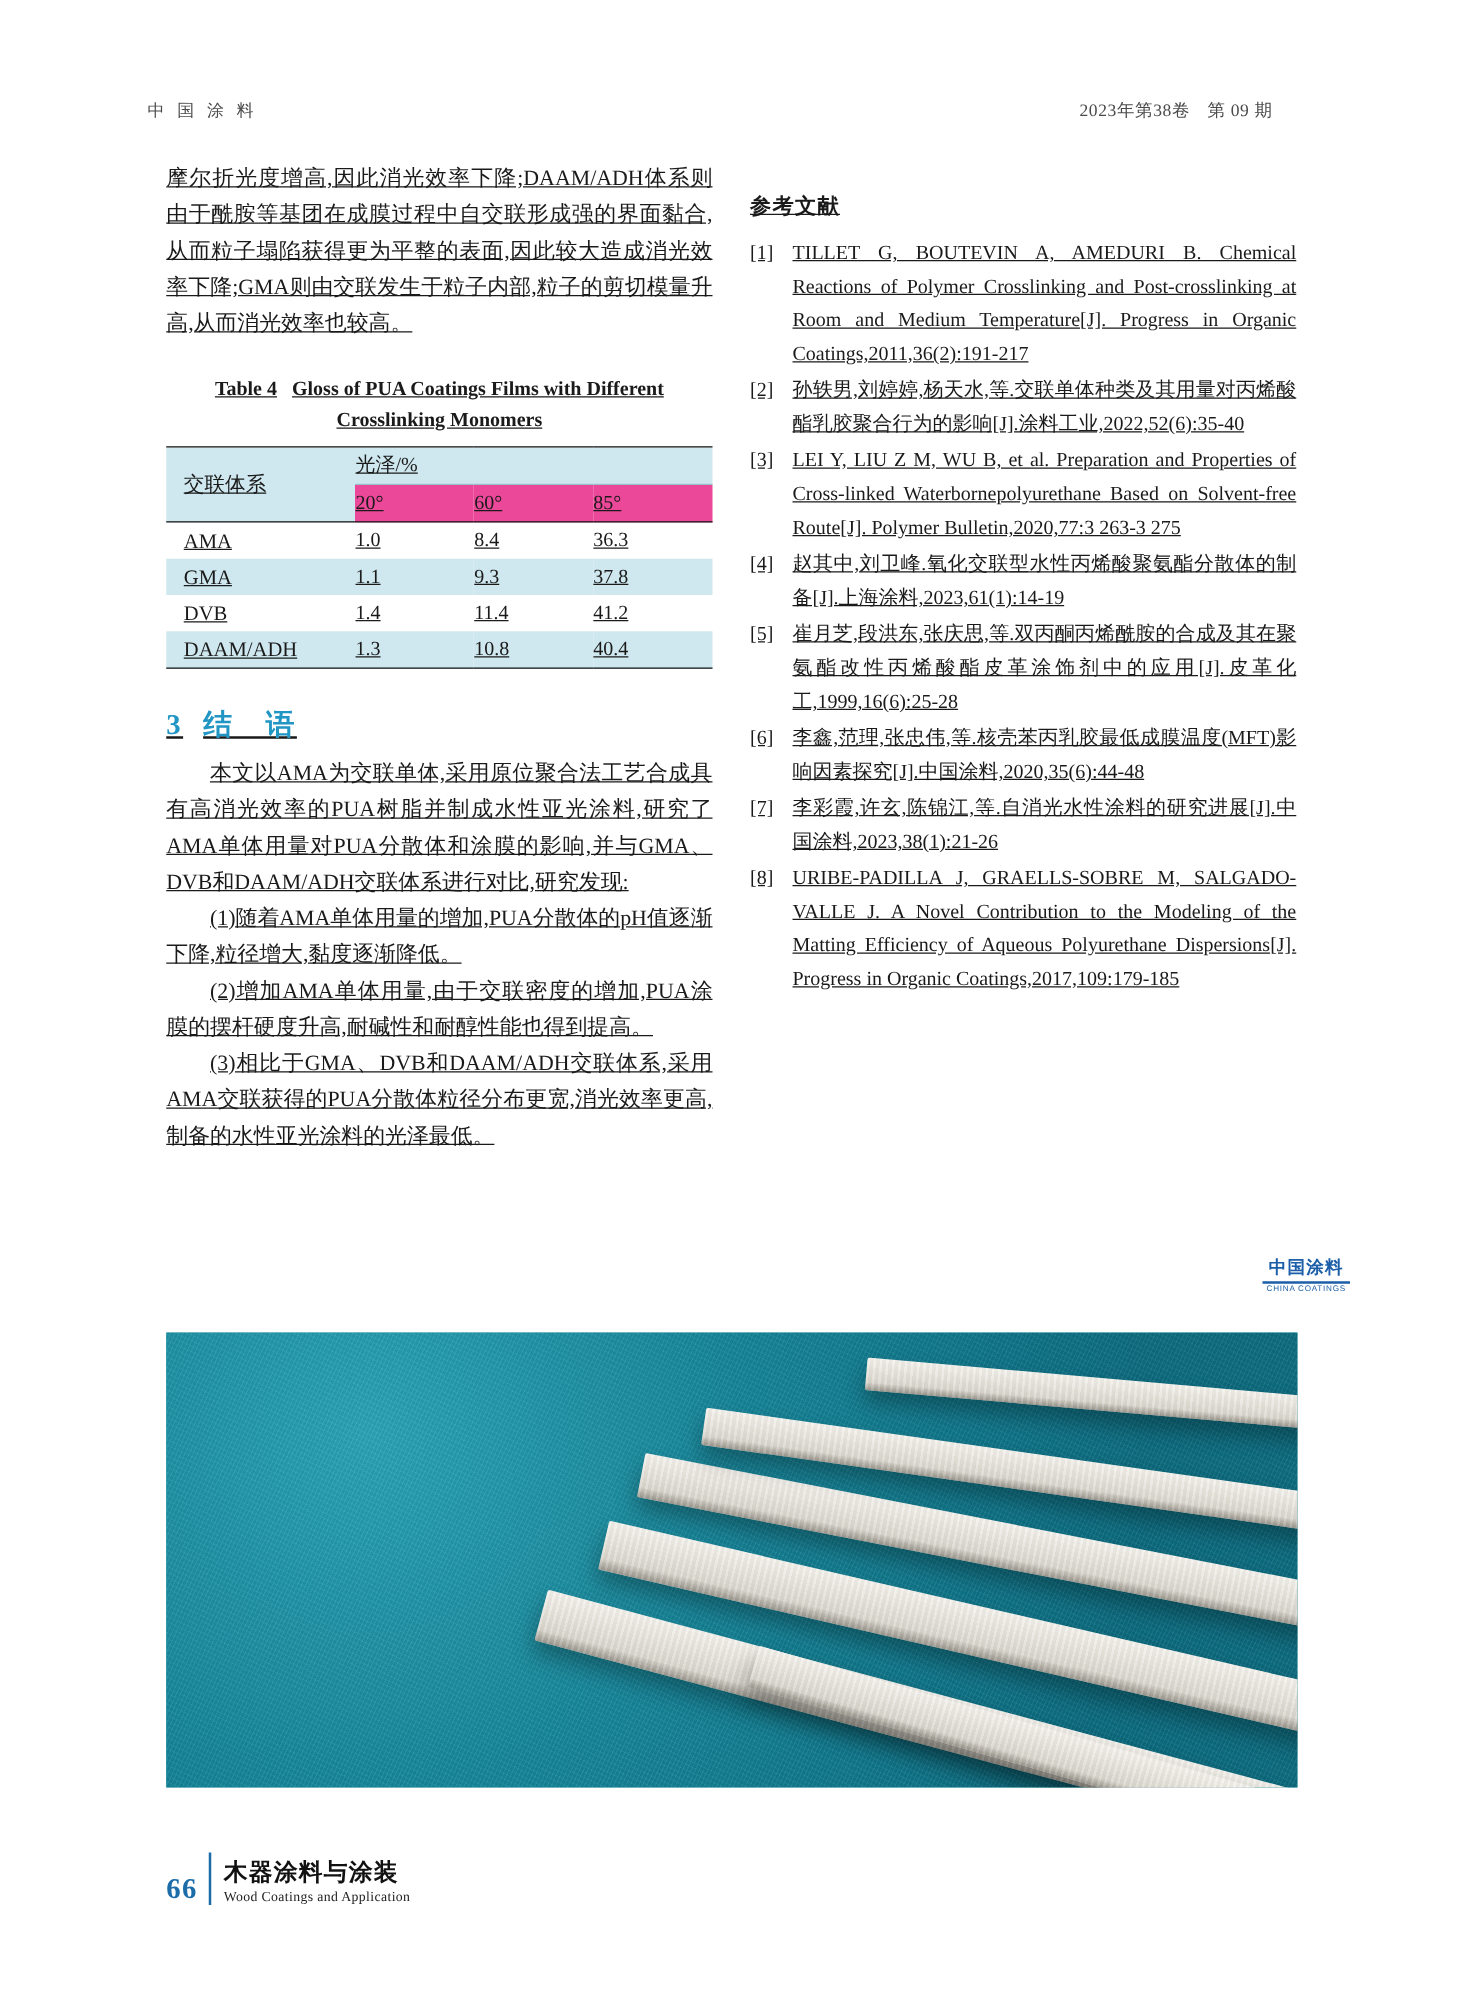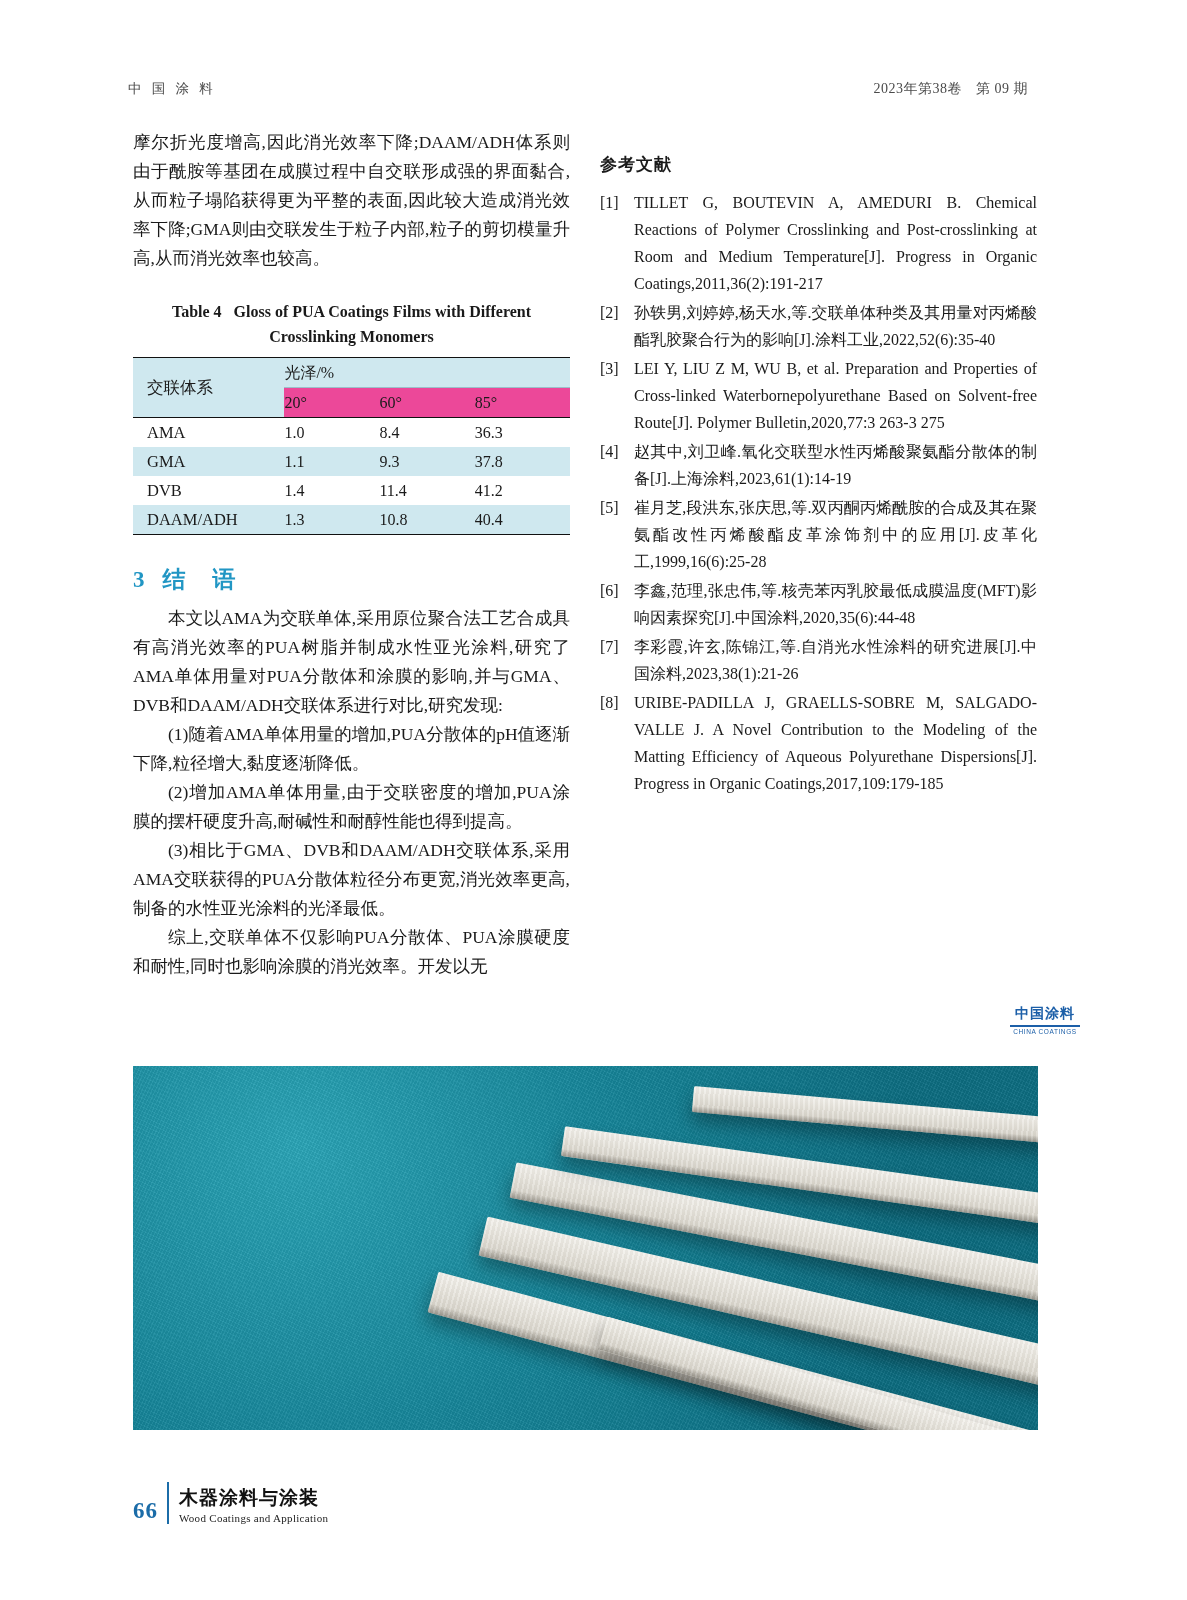--- a/index.html
+++ b/index.html
@@ -18,21 +18,21 @@
   .page {
     position: absolute;
     left: 0; top: 0;
     width: 1187px;
     height: 1600px;
   }
 
   
   .runhead {
     position: absolute;
-    left: 128px;
+    left: 118px;
     top: 80px;
     width: 900px;
     display: flex;
     justify-content: space-between;
     align-items: flex-start;
     font-size: 14.5px;
     color: #555;
     gap: 20px;
   }
   .runhead .left {
@@ -50,20 +50,21 @@
   .runhead .right .sep { display:inline-block; width: 14px; }
 
   
   .col {
     position: absolute;
     top: 128px;
     width: 437px;
     font-size: 17.5px;
     line-height: 29px;
     text-align: justify;
+    text-decoration: underline;
   }
   .col-left { left: 133px; }
   .col-right { left: 600px; }
 
   p.body {
     margin: 0 0 0 0;
     text-indent: 0;
   }
   p.ind { text-indent: 2em; }
 
@@ -328,21 +329,20 @@
     </div>
 
     <div class="sec-head">
       <span class="n">3</span><span>结　语</span>
     </div>
 
     <p class="body ind" style="margin-top:10px">本文以AMA为交联单体,采用原位聚合法工艺合成具有高消光效率的PUA树脂并制成水性亚光涂料,研究了AMA单体用量对PUA分散体和涂膜的影响,并与GMA、DVB和DAAM/ADH交联体系进行对比,研究发现:</p>
     <p class="body ind">(1)随着AMA单体用量的增加,PUA分散体的pH值逐渐下降,粒径增大,黏度逐渐降低。</p>
     <p class="body ind">(2)增加AMA单体用量,由于交联密度的增加,PUA涂膜的摆杆硬度升高,耐碱性和耐醇性能也得到提高。</p>
     <p class="body ind">(3)相比于GMA、DVB和DAAM/ADH交联体系,采用AMA交联获得的PUA分散体粒径分布更宽,消光效率更高,制备的水性亚光涂料的光泽最低。</p>
-    <p class="body ind">综上,交联单体不仅影响PUA分散体、PUA涂膜硬度和耐性,同时也影响涂膜的消光效率。开发以无</p>
   </div>
 
   <div class="col col-right">
 
     <div class="ref-title">参考文献</div>
 
     <div class="ref">
       <div class="num">[1]</div>
       <div class="txt">TILLET G, BOUTEVIN A, AMEDURI B. Chemical Reactions of Polymer Crosslinking and Post-crosslinking at Room and Medium Temperature[J]. Progress in Organic Coatings,2011,36(2):191-217</div>
     </div>

